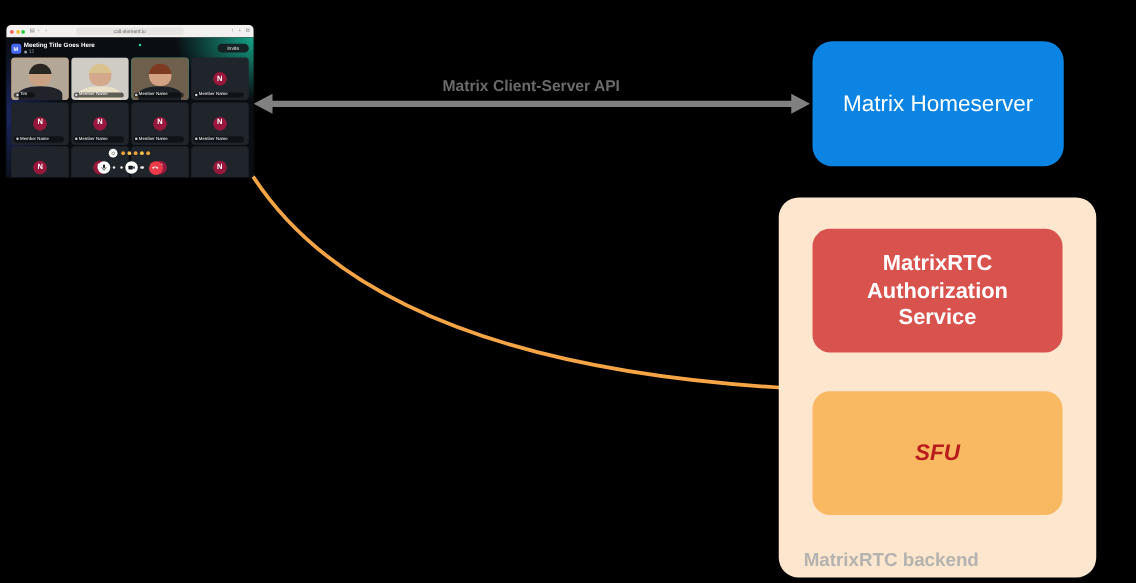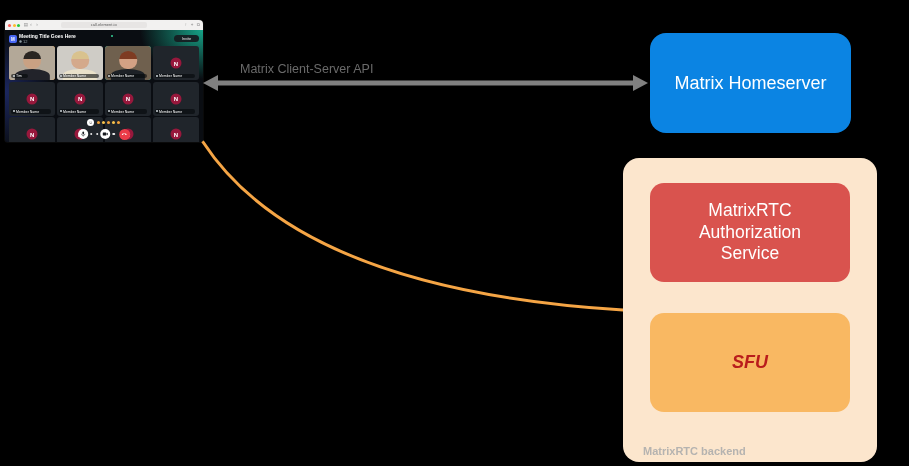--- a/index.html
+++ b/index.html
@@ -2,41 +2,41 @@
 <html><head>
 <meta charset="utf-8">
 <style>
   html,body{margin:0;padding:0;background:#000;}
   body{width:909px;height:466px;position:relative;overflow:hidden;
        font-family:"Liberation Sans",sans-serif;}
 
   
   #connectors{position:absolute;left:0;top:0;width:909px;height:466px;z-index:1;}
 
-  .api-label{position:absolute;left:240px;top:62px;width:370px;text-align:left;
-    font-size:12.5px;font-weight:400;color:#6a6a6a;z-index:2;}
+  .api-label{position:absolute;left:240px;top:62px;width:370px;text-align:center;
+    font-size:12.5px;font-weight:700;color:#6a6a6a;z-index:2;}
 
   
   .hs-box{position:absolute;left:650px;top:33px;width:201px;height:100px;
     background:#0b84e3;border-radius:16px;display:flex;align-items:center;
     justify-content:center;z-index:2;}
   .hs-box .lbl{color:#fff;font-weight:normal;font-size:18px;}
 
   .backend{position:absolute;left:623px;top:158px;width:254px;height:304px;
     background:#fce6cd;border-radius:16px;z-index:2;}
   .auth-box{position:absolute;left:27px;top:25px;width:200px;height:99px;
     background:#d9534e;border-radius:14px;display:flex;align-items:center;
     justify-content:center;text-align:center;}
-  .auth-box .lbl{color:#fff;font-weight:normal;font-size:17.5px;line-height:1.25;
+  .auth-box .lbl{color:#fff;font-weight:bold;font-size:17.5px;line-height:1.25;
     padding:0 30px;}
   .sfu-box{position:absolute;left:27px;top:155px;width:200px;height:99px;
     background:#f9b862;border-radius:14px;display:flex;align-items:center;
     justify-content:center;}
   .sfu-box .lbl{color:#b91c1c;font-weight:bold;font-size:18px;font-style:italic;}
-  .backend-label{position:absolute;left:20px;bottom:5px;font-size:11px;
+  .backend-label{position:absolute;left:20px;bottom:5px;font-size:15px;
     font-weight:bold;color:#b5b3b0;}
 
   
   .bwin{position:absolute;left:5px;top:20px;width:198px;height:122px;
     border-radius:4px 4px 2px 2px;overflow:hidden;z-index:2;
     box-shadow:0 0 0 0.5px rgba(255,255,255,.08);}
   .chrome{height:10px;background:#f2f1f0;display:flex;align-items:center;
     padding:0 3px;position:relative;}
   .tl{width:3px;height:3px;border-radius:50%;margin-right:1.5px;flex:none;}
   .cicon{color:#8d8d8d;font-size:10px;transform:scale(.45);transform-origin:center;

